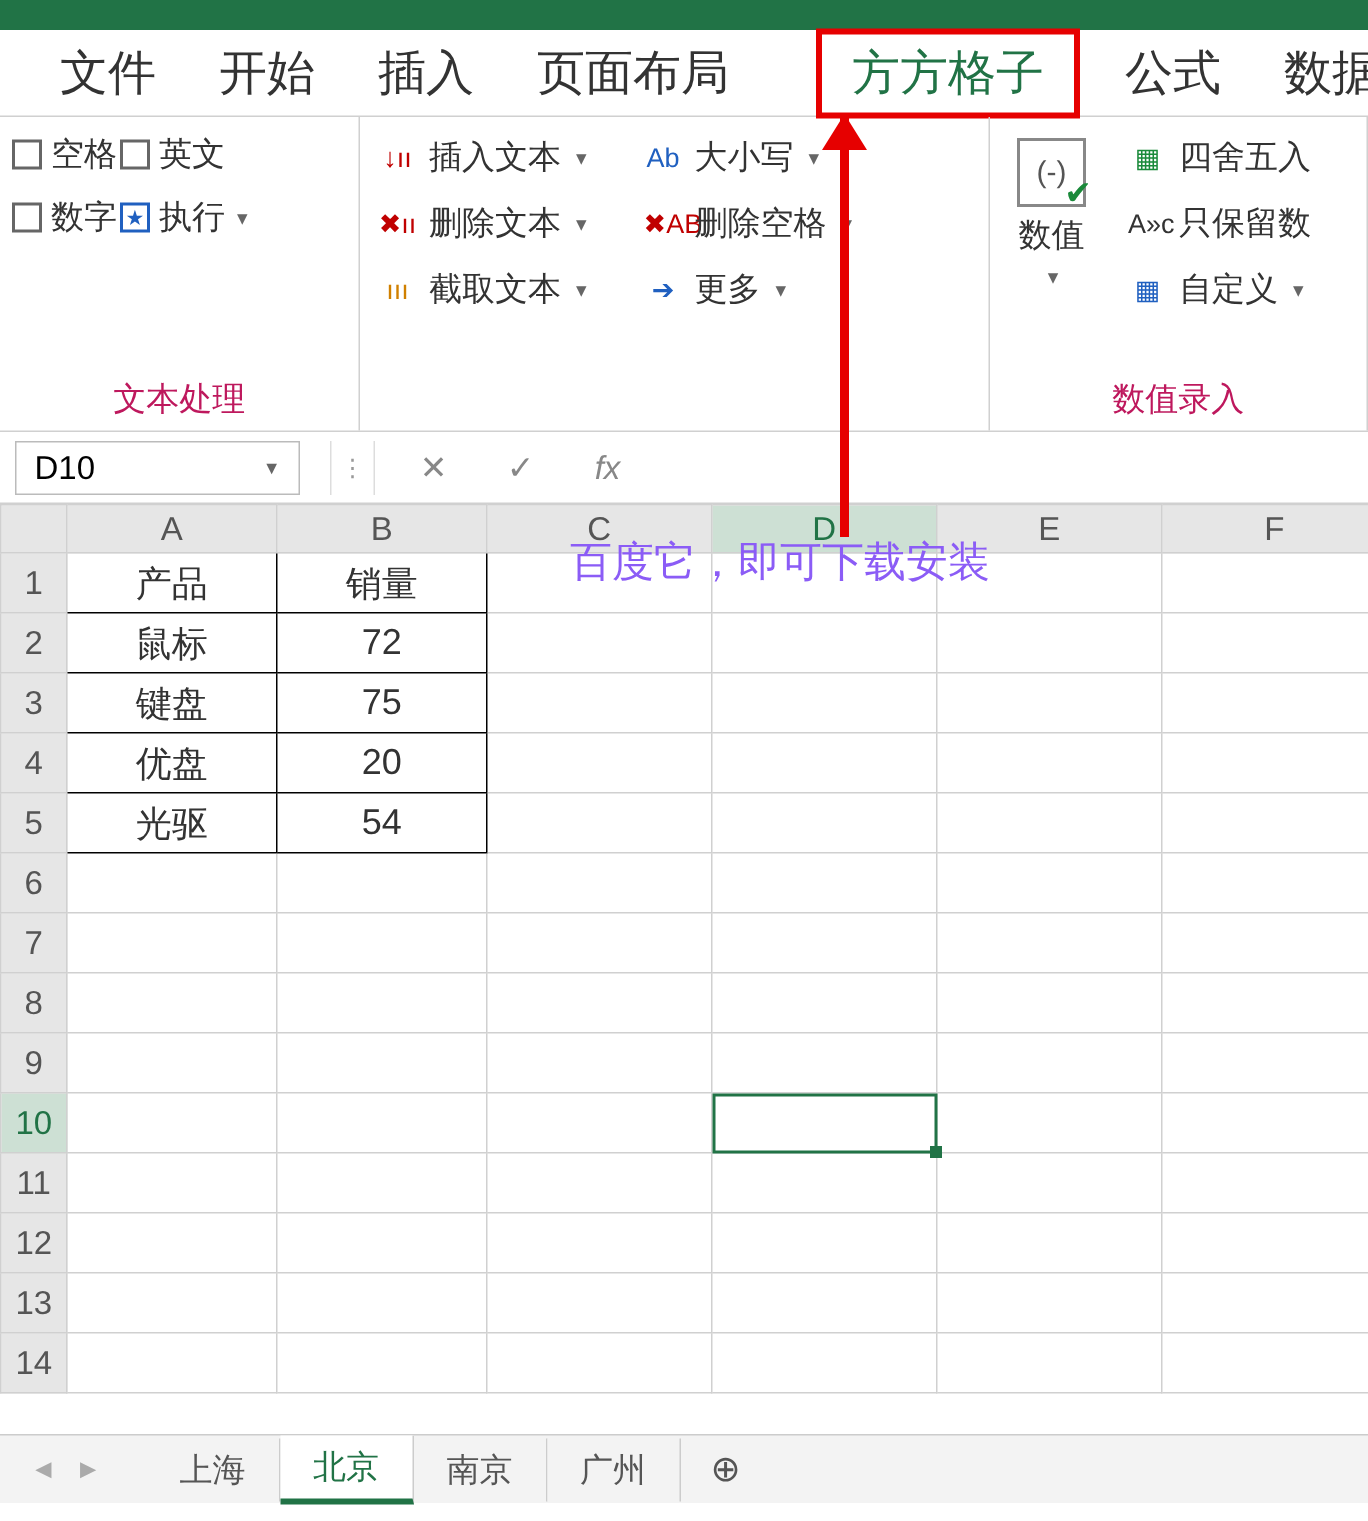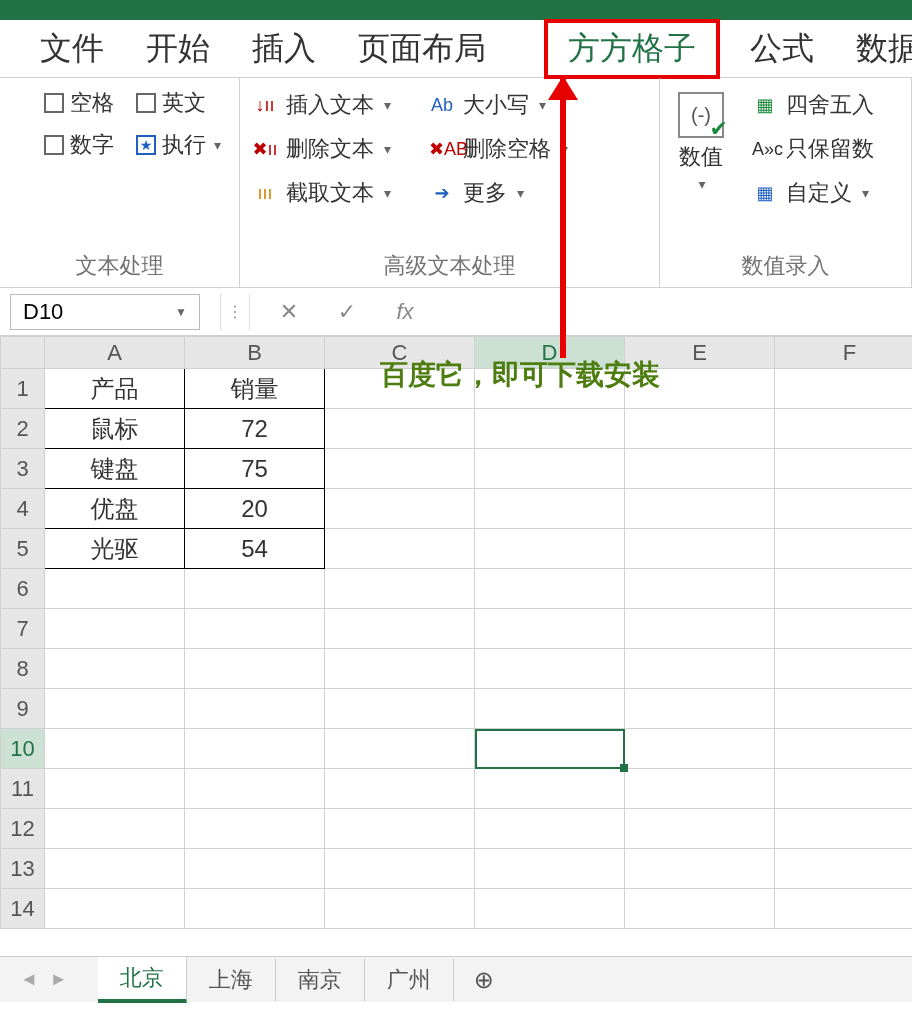--- a/index.html
+++ b/index.html
@@ -62,24 +62,24 @@
   }
   .ribbon-group .group-body {
     flex: 1;
     display: flex;
     flex-direction: column;
     gap: 12px;
   }
   .ribbon-group .group-label {
     text-align: center;
     font-size: 22px;
-    color: #737373;
+    color: #be185d;
     padding: 6px 0 2px 0;
   }
-  .chk-row { display: flex; gap: 22px; margin-left: 36px; }
+  .chk-row { display: flex; gap: 2px; }
   .chk {
     display: flex;
     align-items: center;
     gap: 6px;
     font-size: 22px;
     color: #333;
     cursor: pointer;
   }
   .chk-box {
     width: 20px; height: 20px;
@@ -169,23 +169,23 @@
     flex: 1; height: 36px;
     border: none;
     font-size: 22px;
     padding: 0 6px;
   }
 
   .annotation {
     position: absolute;
     left: 380px;
     top: 356px;
-    color: #4d7c0f;
+    color: #8b5cf6;
     font-size: 28px;
-    font-weight: 700;
+    font-weight: 400;
     z-index: 10;
   }
   .arrow {
     position: absolute;
     left: 560px;
     top: 78px;
     width: 6px;
     height: 280px;
     background: #e60000;
     z-index: 9;
@@ -367,21 +367,20 @@
             <span>删除空格</span>
             <span class="drop">▾</span>
           </div>
         <div class="ribbon-btn">
             <span class="ico blue">➔</span>
             <span>更多</span>
             <span class="drop">▾</span>
           </div>
       </div>
     </div>
-    <div class="group-label">高级文本处理</div>
   </div>
 
   <div class="ribbon-group" style="flex:1">
     <div class="group-body" style="flex-direction:row;gap:14px;align-items:flex-start;">
       <div class="big-btn">
         <div class="big-ico">(-)<span class="check">✔</span></div>
         <span>数值</span>
         <span class="drop">▾</span>
       </div>
       <div class="col-stack">
@@ -570,18 +569,18 @@
         </tr>
     </tbody>
   </table>
 </div>
 
 <div class="sheets">
   <div class="nav">
     <span>◄</span>
     <span>►</span>
   </div>
+  <div class="sheet-tab">上海</div>
   <div class="sheet-tab active">北京</div>
-  <div class="sheet-tab">上海</div>
   <div class="sheet-tab">南京</div>
   <div class="sheet-tab">广州</div>
   <div class="add-sheet">⊕</div>
 </div>
 
 </body></html>

